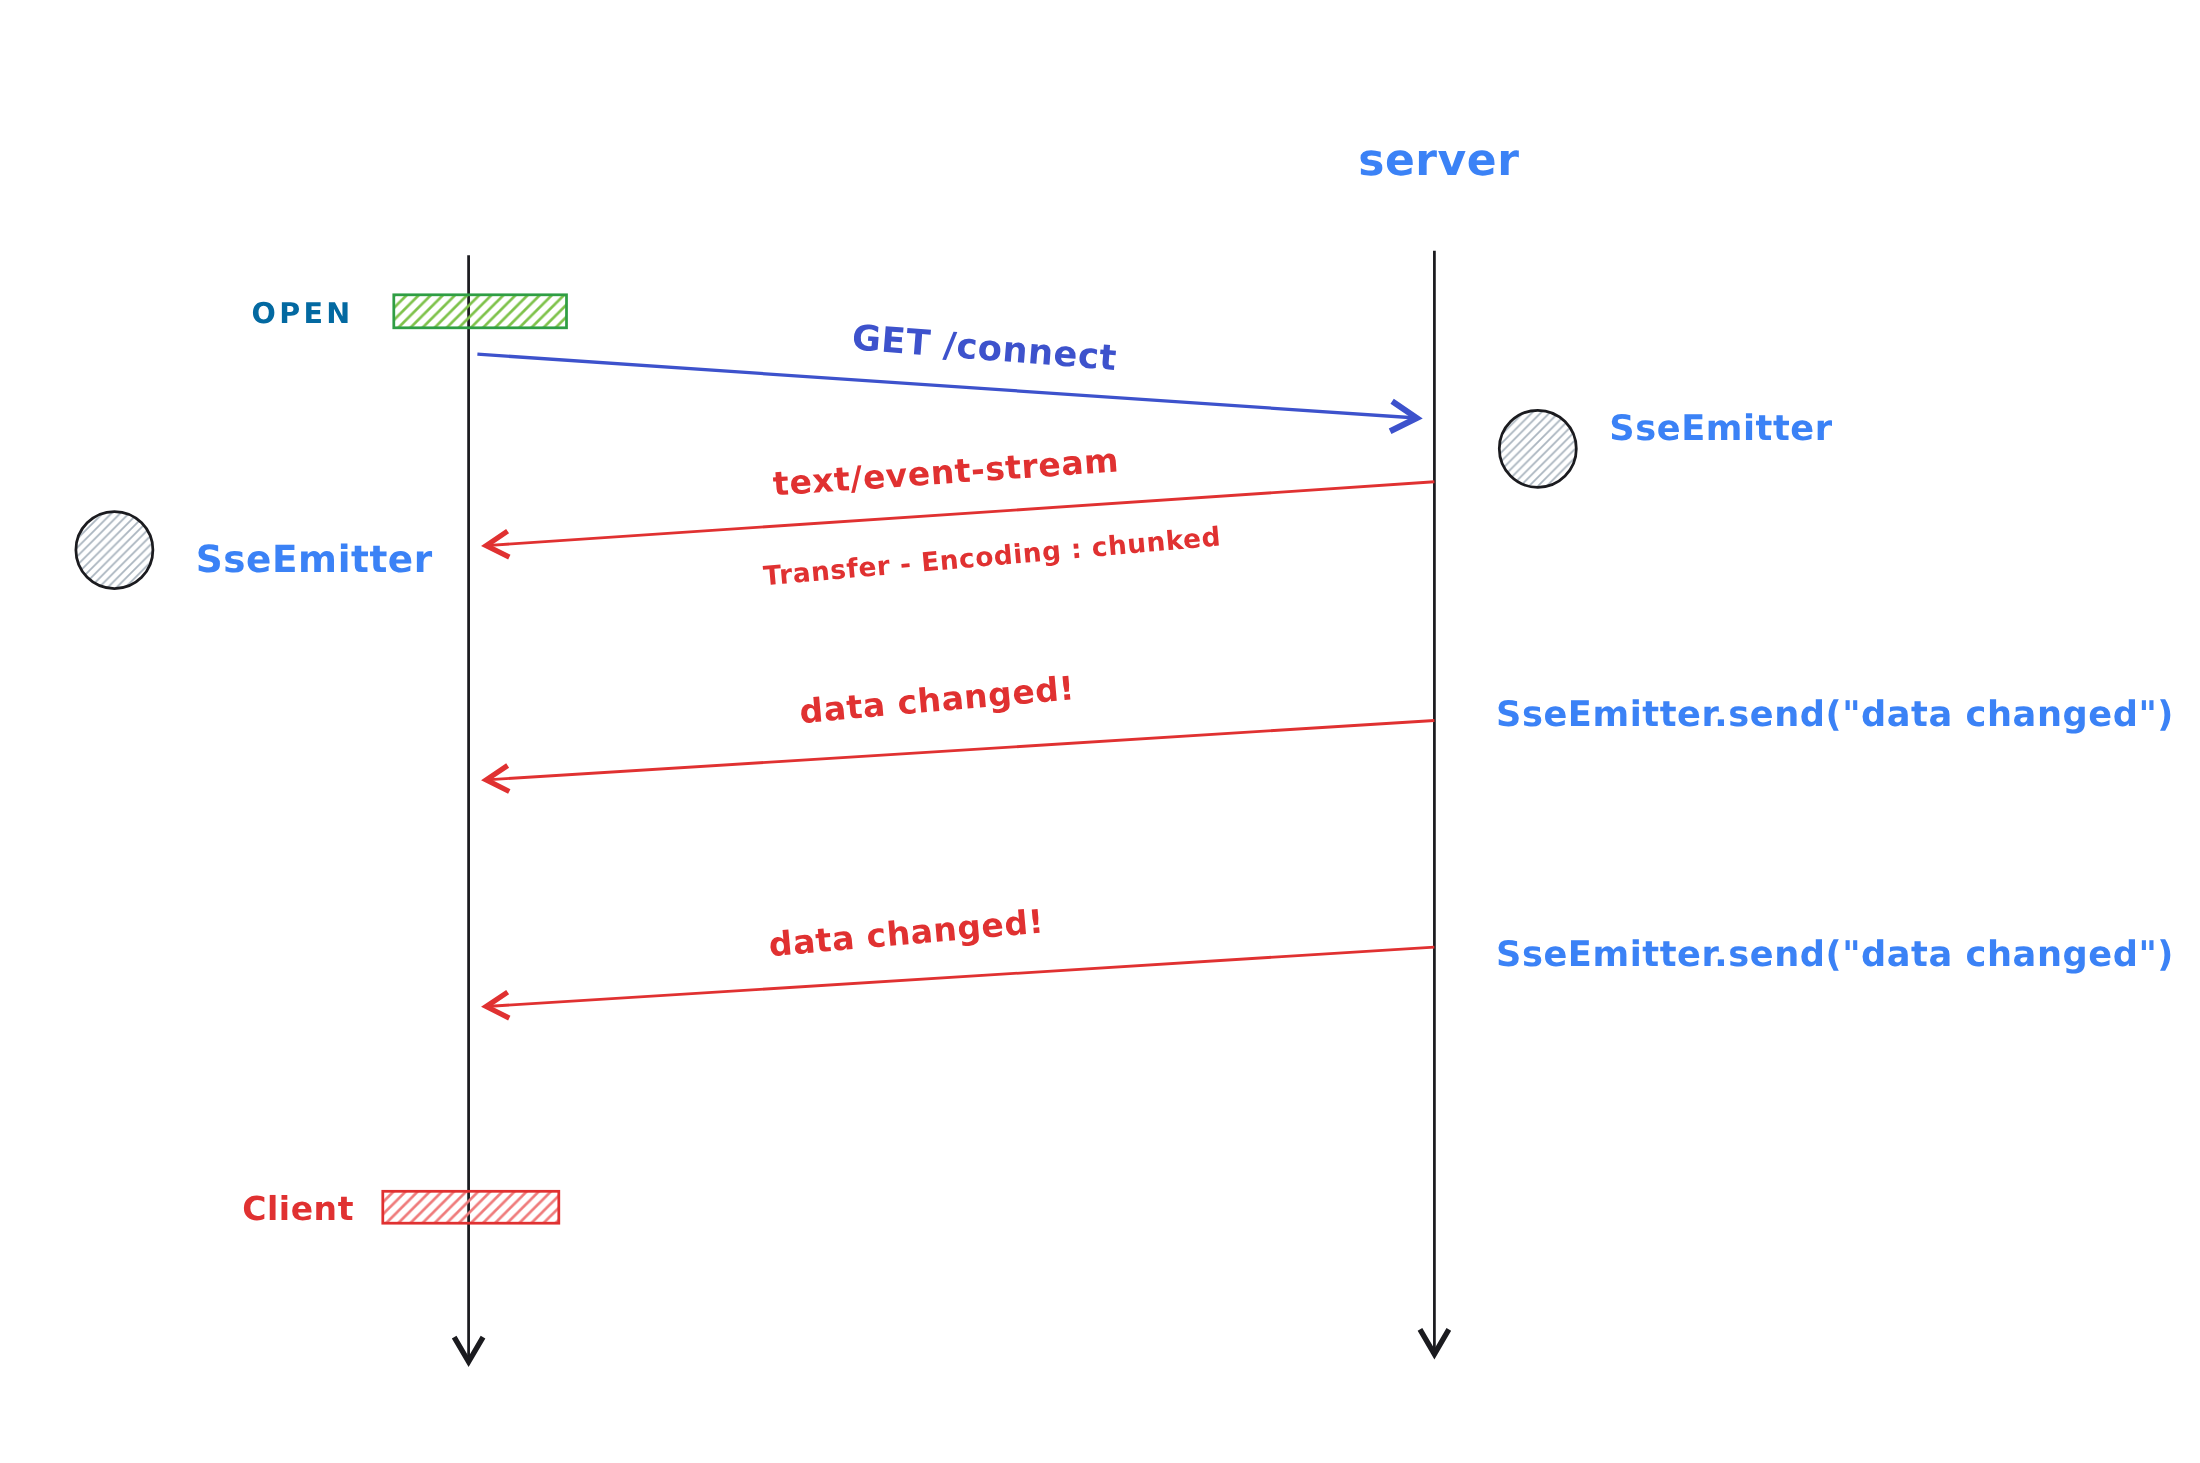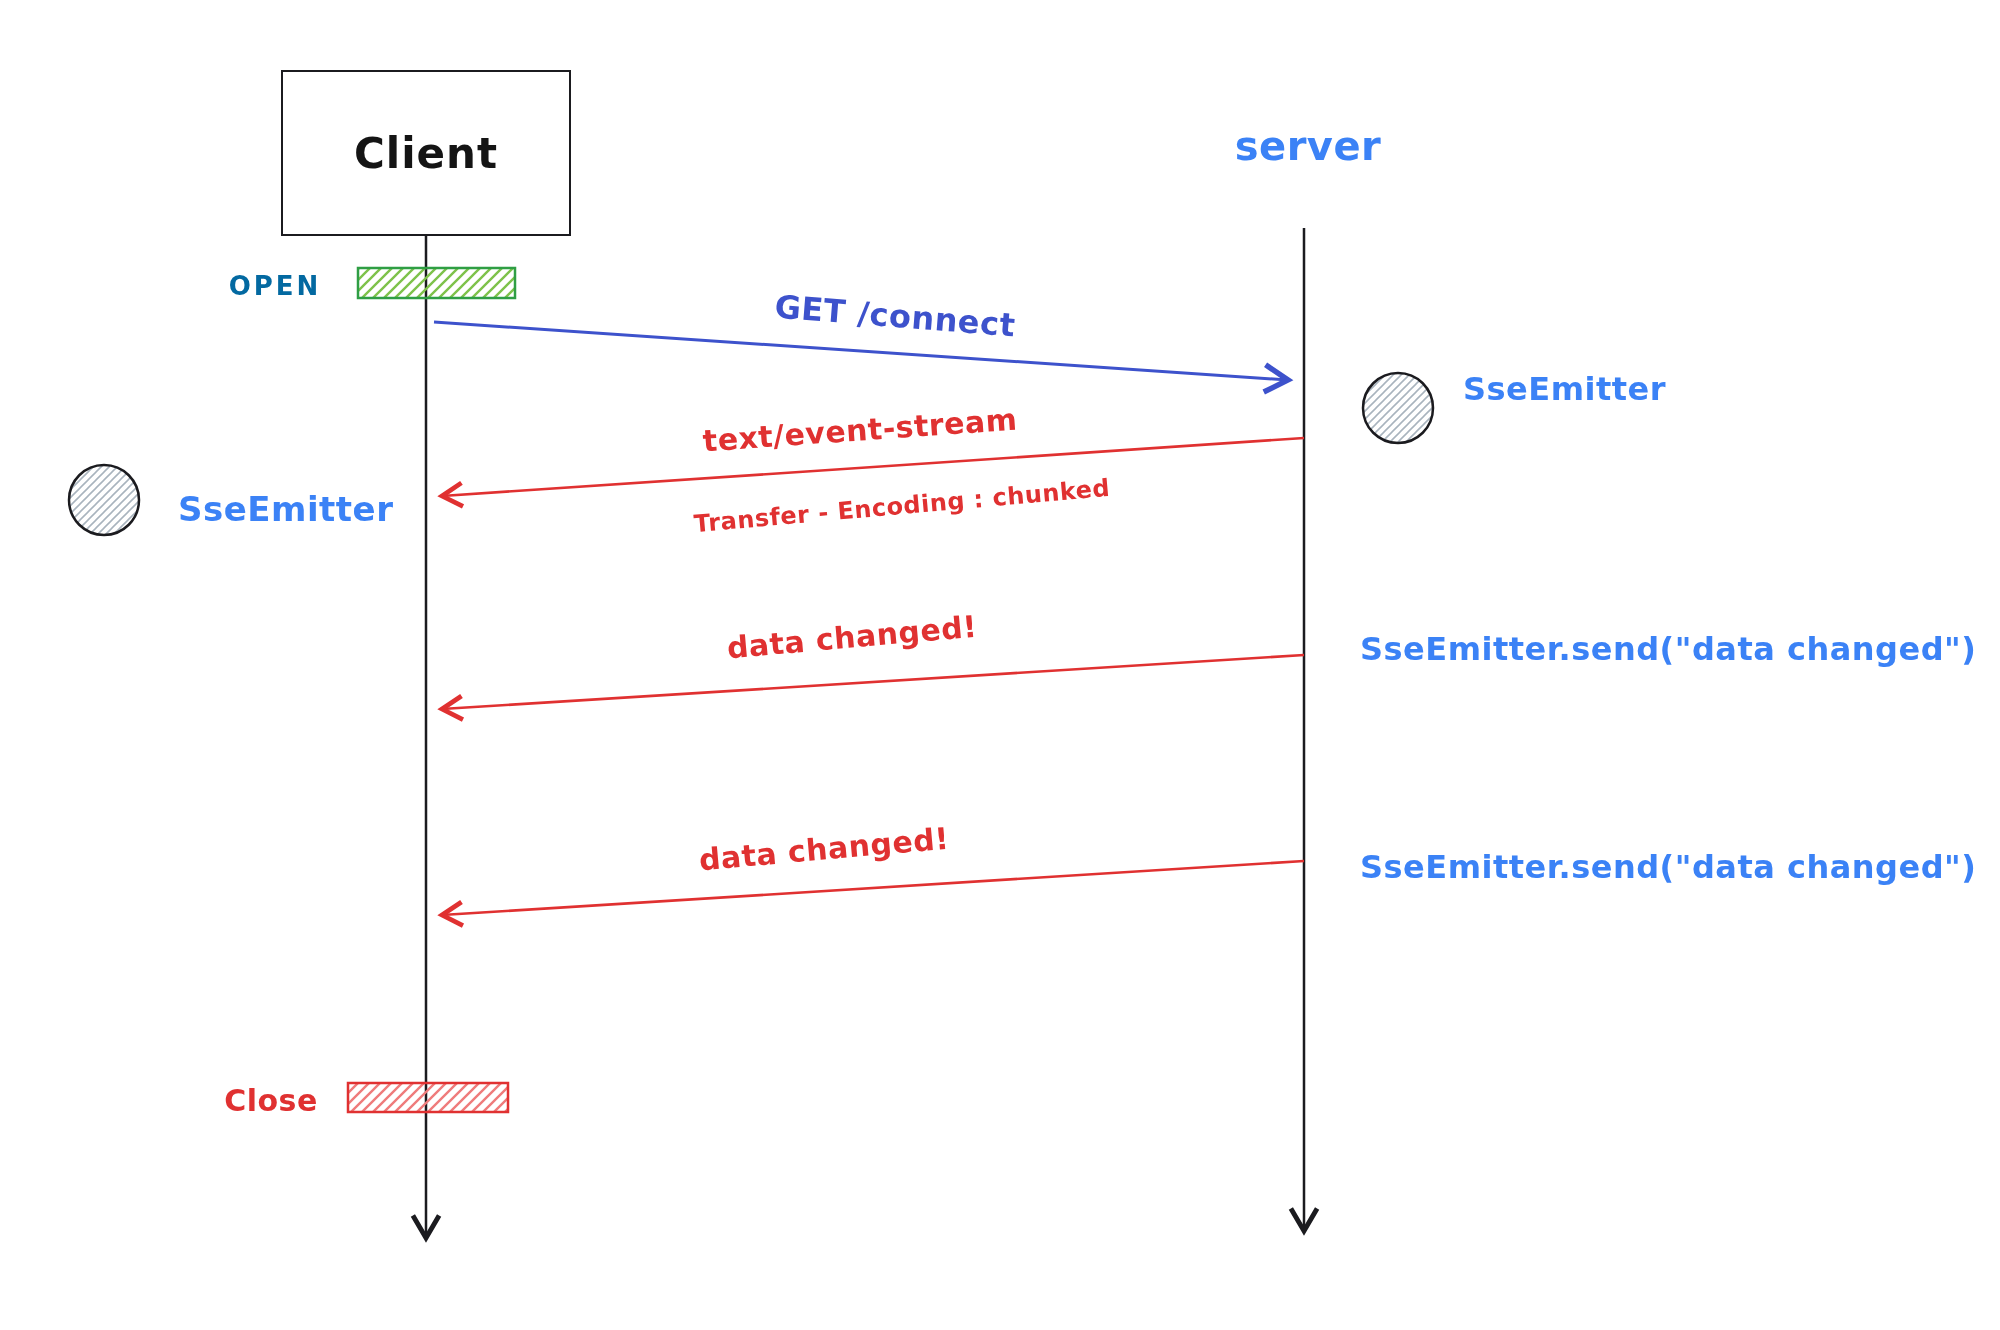--- a/index.html
+++ b/index.html
@@ -126,37 +126,34 @@
 
     <line x1="434" y1="322" x2="1288" y2="380" stroke="#3d52cc" stroke-width="3" marker-end="url(#arrow-blue)"></line>
     <line x1="1304" y1="438" x2="442" y2="496" stroke="#e03131" stroke-width="2.6" marker-end="url(#arrow-red)"></line>
     <line x1="1304" y1="655" x2="442" y2="709" stroke="#e03131" stroke-width="2.6" marker-end="url(#arrow-red)"></line>
     <line x1="1304" y1="861" x2="442" y2="915" stroke="#e03131" stroke-width="2.6" marker-end="url(#arrow-red)"></line>
 
     <circle cx="104" cy="500" r="35" fill="url(#hatch-gray)" stroke="#1b1b1f" stroke-width="2.5"></circle>
     <circle cx="1398" cy="408" r="35" fill="url(#hatch-gray)" stroke="#1b1b1f" stroke-width="2.5"></circle>
   </svg>
 
-  <div class="actor-box">
-    <span class="lbl-inner">Client</span>
-  </div>
 
   <span class="lbl center server-label">server</span>
 
   <span class="lbl center open-label">OPEN</span>
 
   <span class="lbl msg-blue">GET /connect</span>
 
   <span class="lbl msg-red-1">text/event-stream</span>
   <span class="lbl msg-red-1b">Transfer - Encoding : chunked</span>
 
   <span class="lbl vcenter event-source-label">SseEmitter</span>
   <span class="lbl vcenter sse-emitter-label">SseEmitter</span>
 
   <span class="lbl msg-red-2">data changed!</span>
   <span class="lbl vcenter send-1">SseEmitter.send("data changed")</span>
 
   <span class="lbl msg-red-3">data changed!</span>
   <span class="lbl vcenter send-2">SseEmitter.send("data changed")</span>
 
-  <span class="lbl center close-label">Close</span>
+  <span class="lbl center close-label">Client</span>
 
 </div>
 
 </body></html>

